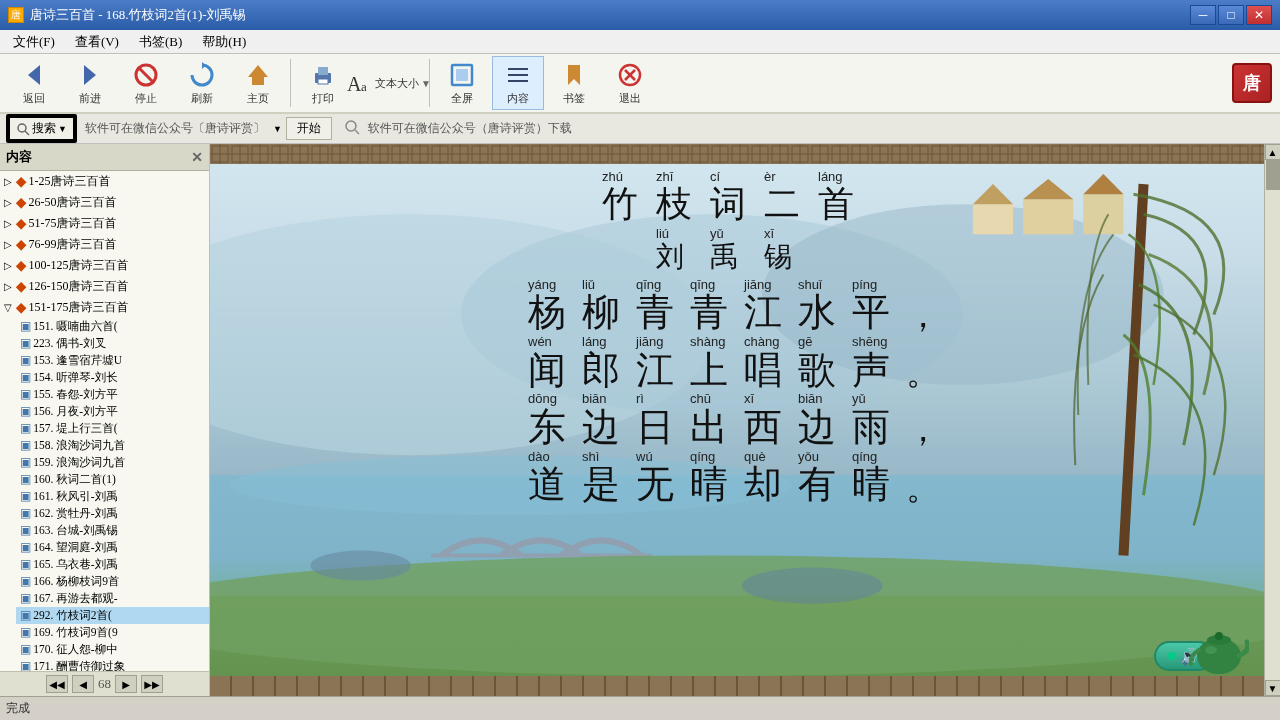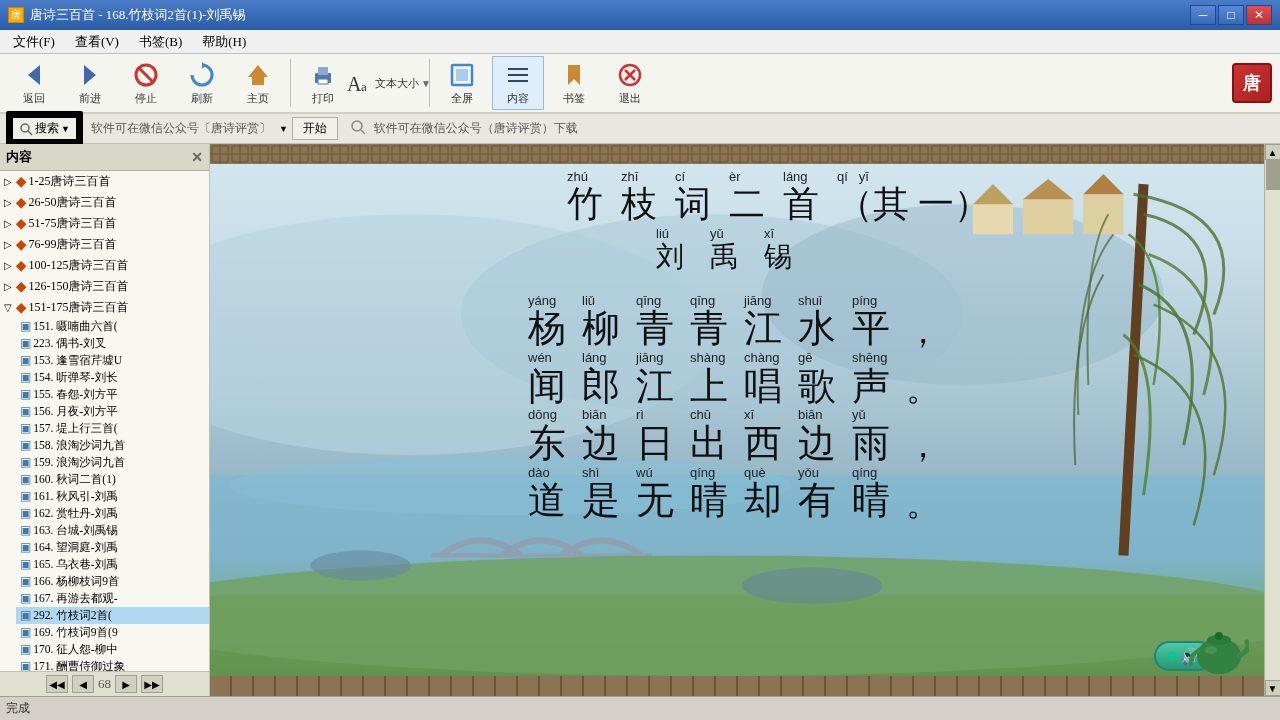--- a/index.html
+++ b/index.html
@@ -74,21 +74,21 @@
       height: 30px;
       display: flex;
       align-items: center;
       padding: 0 6px;
       gap: 4px;
       border-bottom: 1px solid #c0c0c0;
       font-size: 12px;
     }
     .search-icon-btn {
       display: flex; align-items: center; gap: 2px;
-      padding: 2px 6px; background: #f0f0e8; border: 7px solid #000000; cursor: pointer;
+      padding: 2px 6px; background: #f0f0e8; border: 4px solid #000000; cursor: pointer;
       font-size: 12px; border-radius: 2px;
     }
     .search-start-btn {
       padding: 2px 10px; background: #f0f0e8; border: 1px solid #b0b0a0;
       cursor: pointer; font-size: 12px;
     }
     .search-wechat { font-size: 12px; color: #555; margin: 0 4px; }
 
     
     .main-layout {
@@ -689,27 +689,23 @@
               <span class="char-hanzi title-char">词</span>
             </div>
             <div class="char-block">
               <span class="char-pinyin">èr</span>
               <span class="char-hanzi title-char">二</span>
             </div>
             <div class="char-block">
               <span class="char-pinyin">láng</span>
               <span class="char-hanzi title-char">首</span>
             </div>
-            <div class="char-block wide">
-              <span class="char-pinyin">qí &nbsp; yī</span>
-              <span class="char-hanzi title-char">（其&nbsp;一）</span>
-            </div>
           </div>
 
-          <div style="display:flex; justify-content:center; align-items:flex-end; margin-bottom:20px; gap:0;">
+          <div style="display:flex; justify-content:center; align-items:flex-end; margin-bottom:4px; gap:0;">
             <div class="char-block">
               <span class="char-pinyin">liú</span>
               <span class="char-hanzi small">刘</span>
             </div>
             <div class="char-block">
               <span class="char-pinyin">yǔ</span>
               <span class="char-hanzi small">禹</span>
             </div>
             <div class="char-block">
               <span class="char-pinyin">xī</span>

